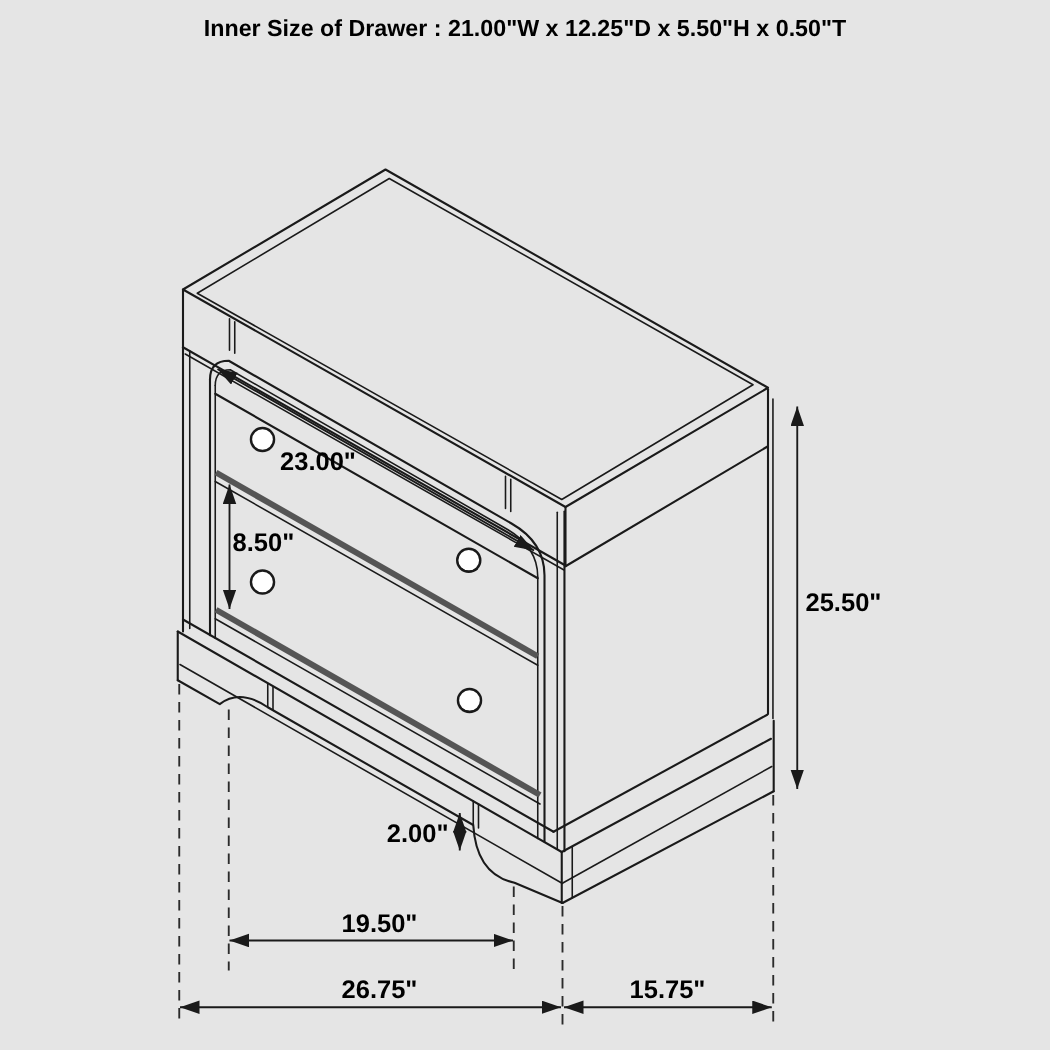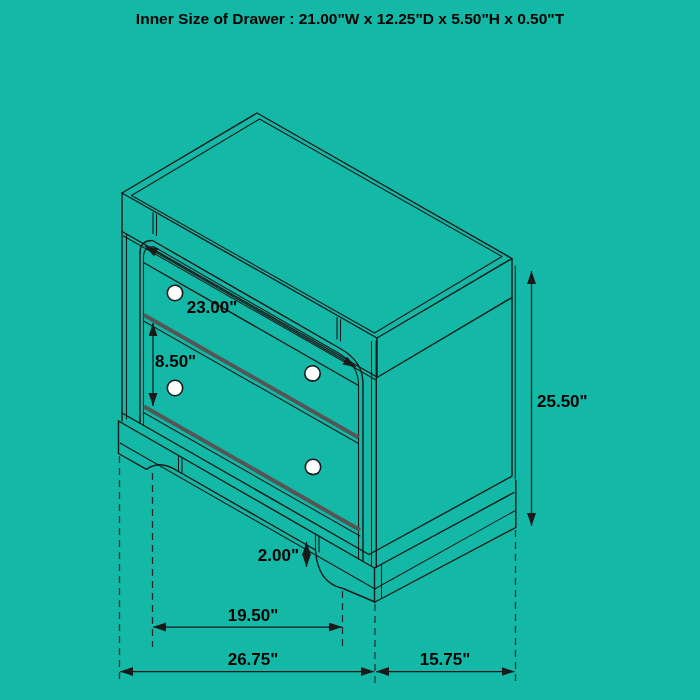--- a/index.html
+++ b/index.html
@@ -4,21 +4,21 @@
 <style>
   html, body {
     margin: 0;
     padding: 0;
     background: #ffffff;
   }
   #stage {
     position: relative;
     width: 700px;
     height: 700px;
-    background: #14b8a6;
+    background: #e5e5e5;
     font-family: "Liberation Sans", "DejaVu Sans", sans-serif;
     overflow: hidden;
   }
   svg { display: block; }
   .outline  { fill: none; stroke: #1a1a1a; stroke-width: 1.4; stroke-linecap: round; stroke-linejoin: round; }
   .thin     { fill: none; stroke: #1a1a1a; stroke-width: 1.05; stroke-linecap: round; stroke-linejoin: round; }
   .gaprail  { fill: none; stroke: #555555; stroke-width: 4;   stroke-linecap: butt; }
   .dim      { fill: none; stroke: #1a1a1a; stroke-width: 1.25; }
   .ext      { fill: none; stroke: #2b2b2b; stroke-width: 1.25; stroke-dasharray: 7 5; }
   .knob     { fill: #ffffff; stroke: #1a1a1a; stroke-width: 1.6; }

